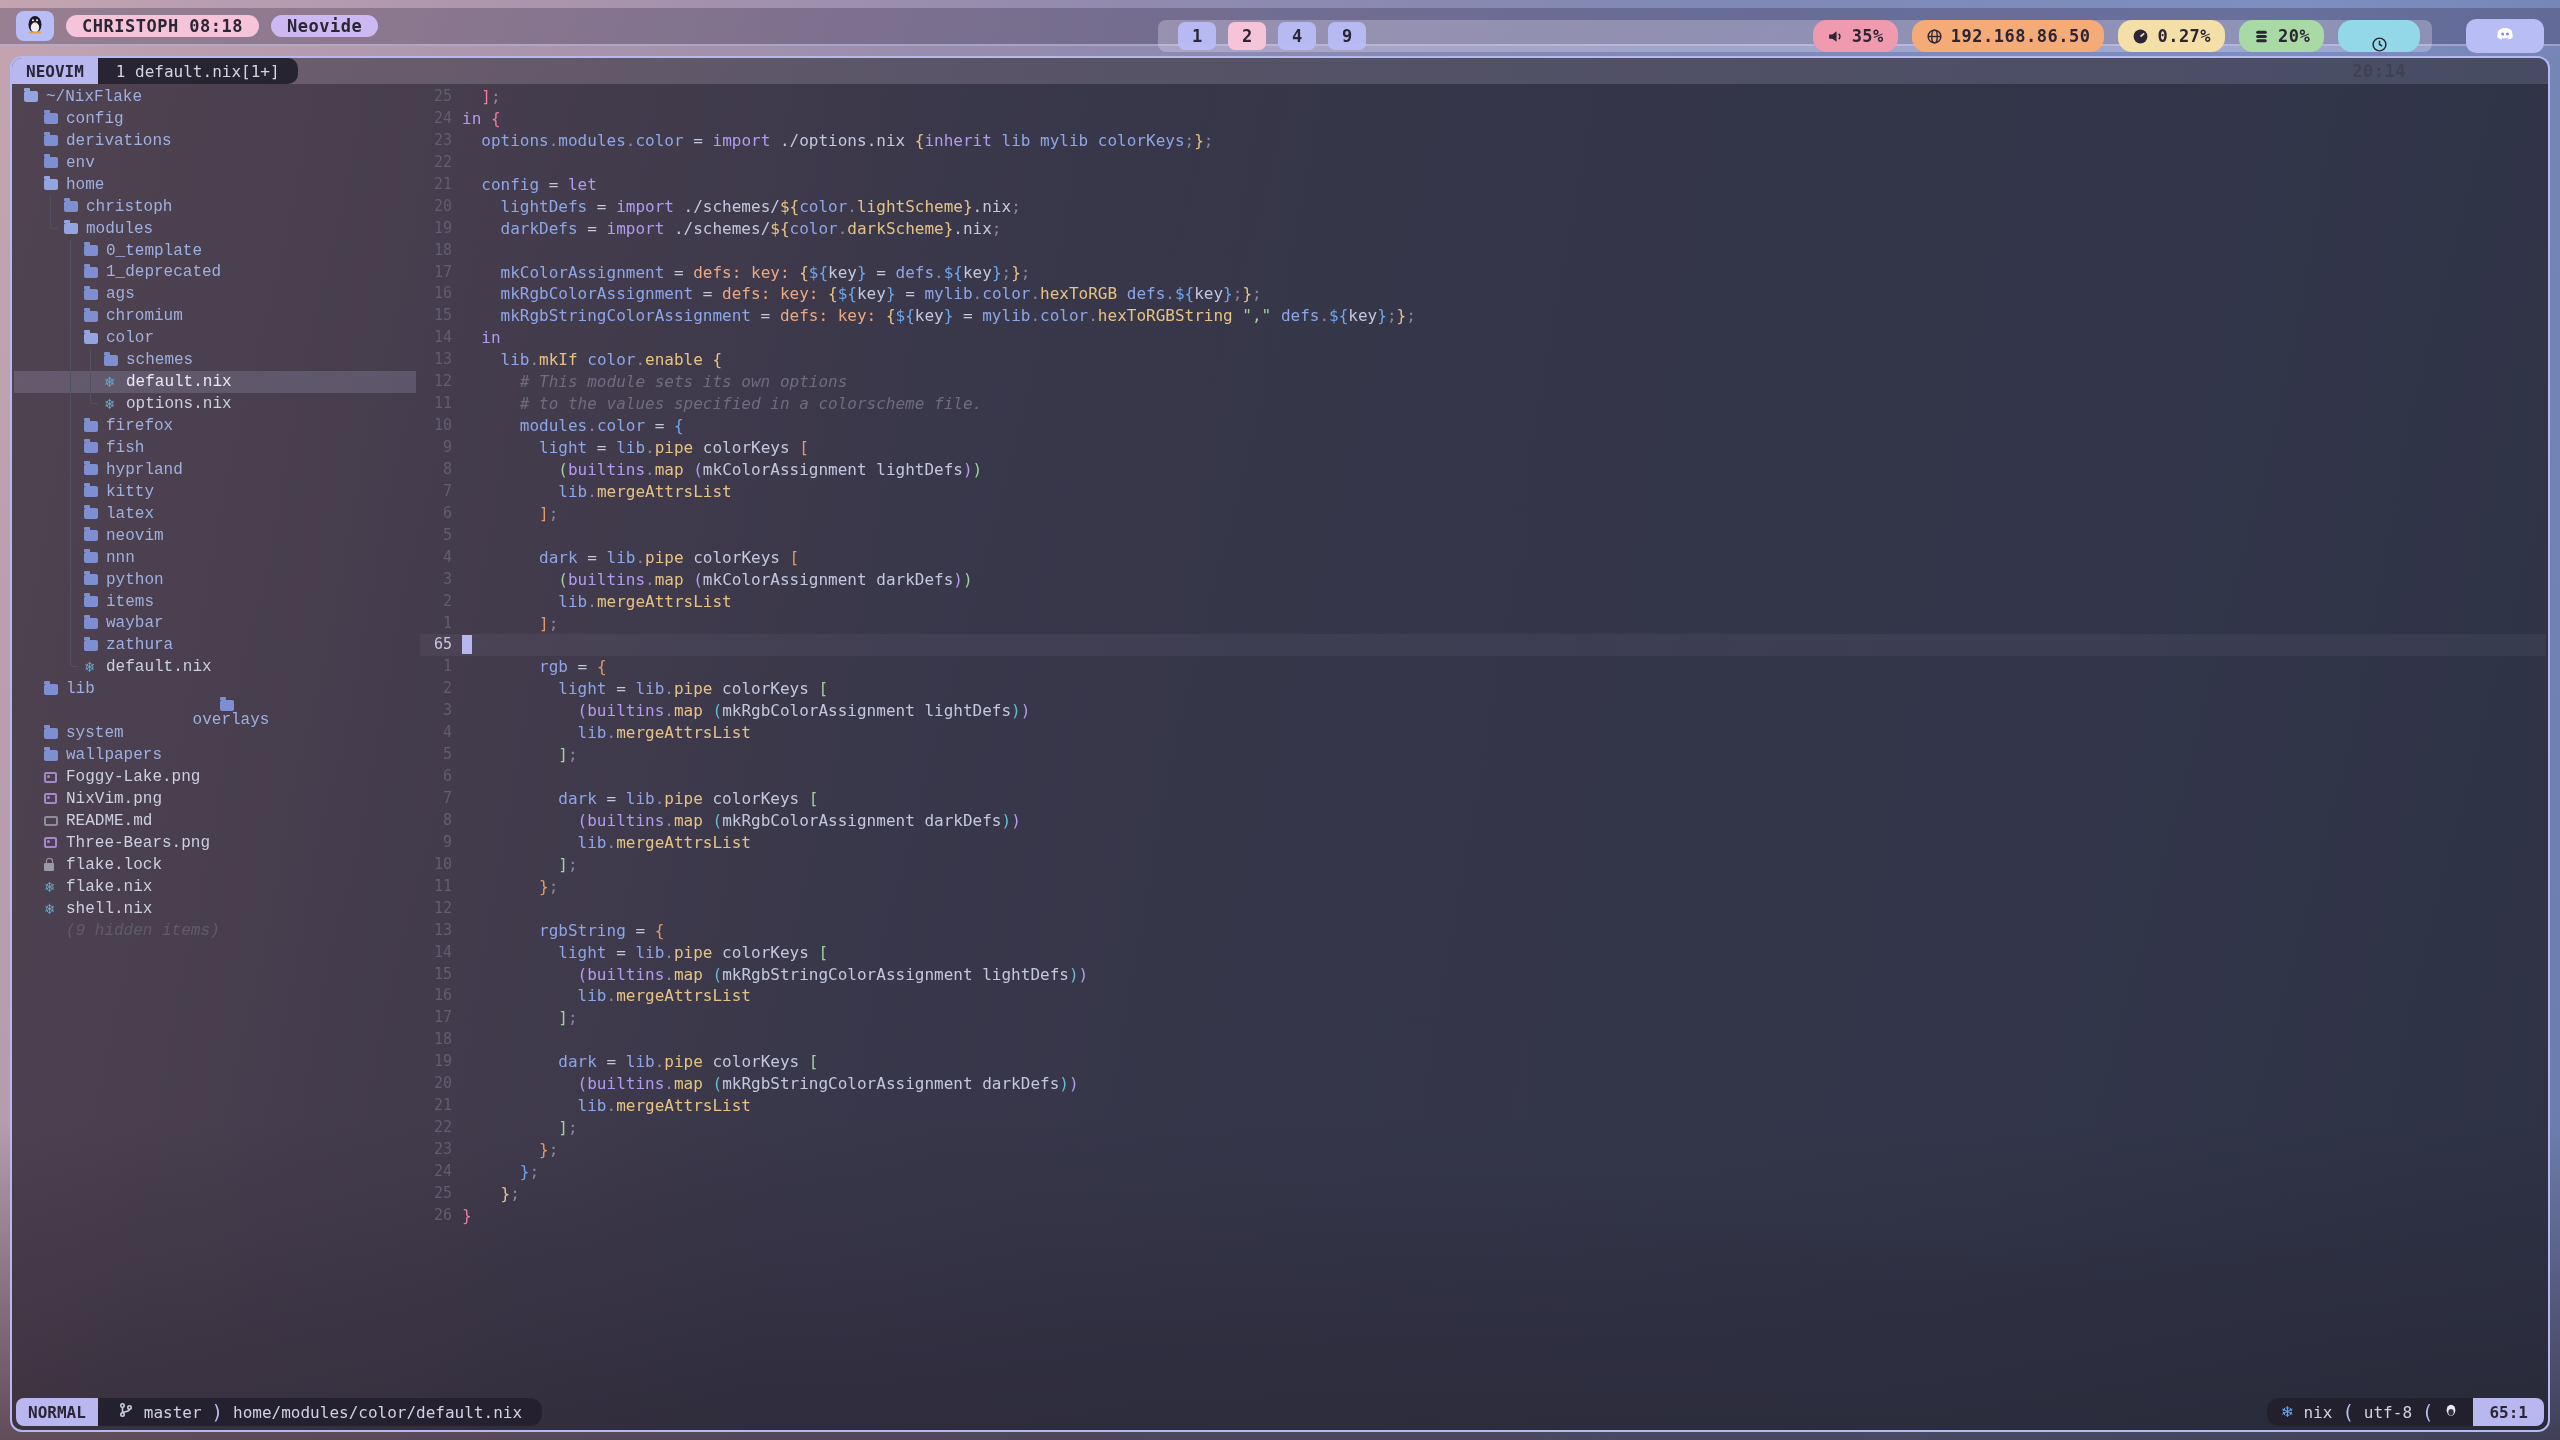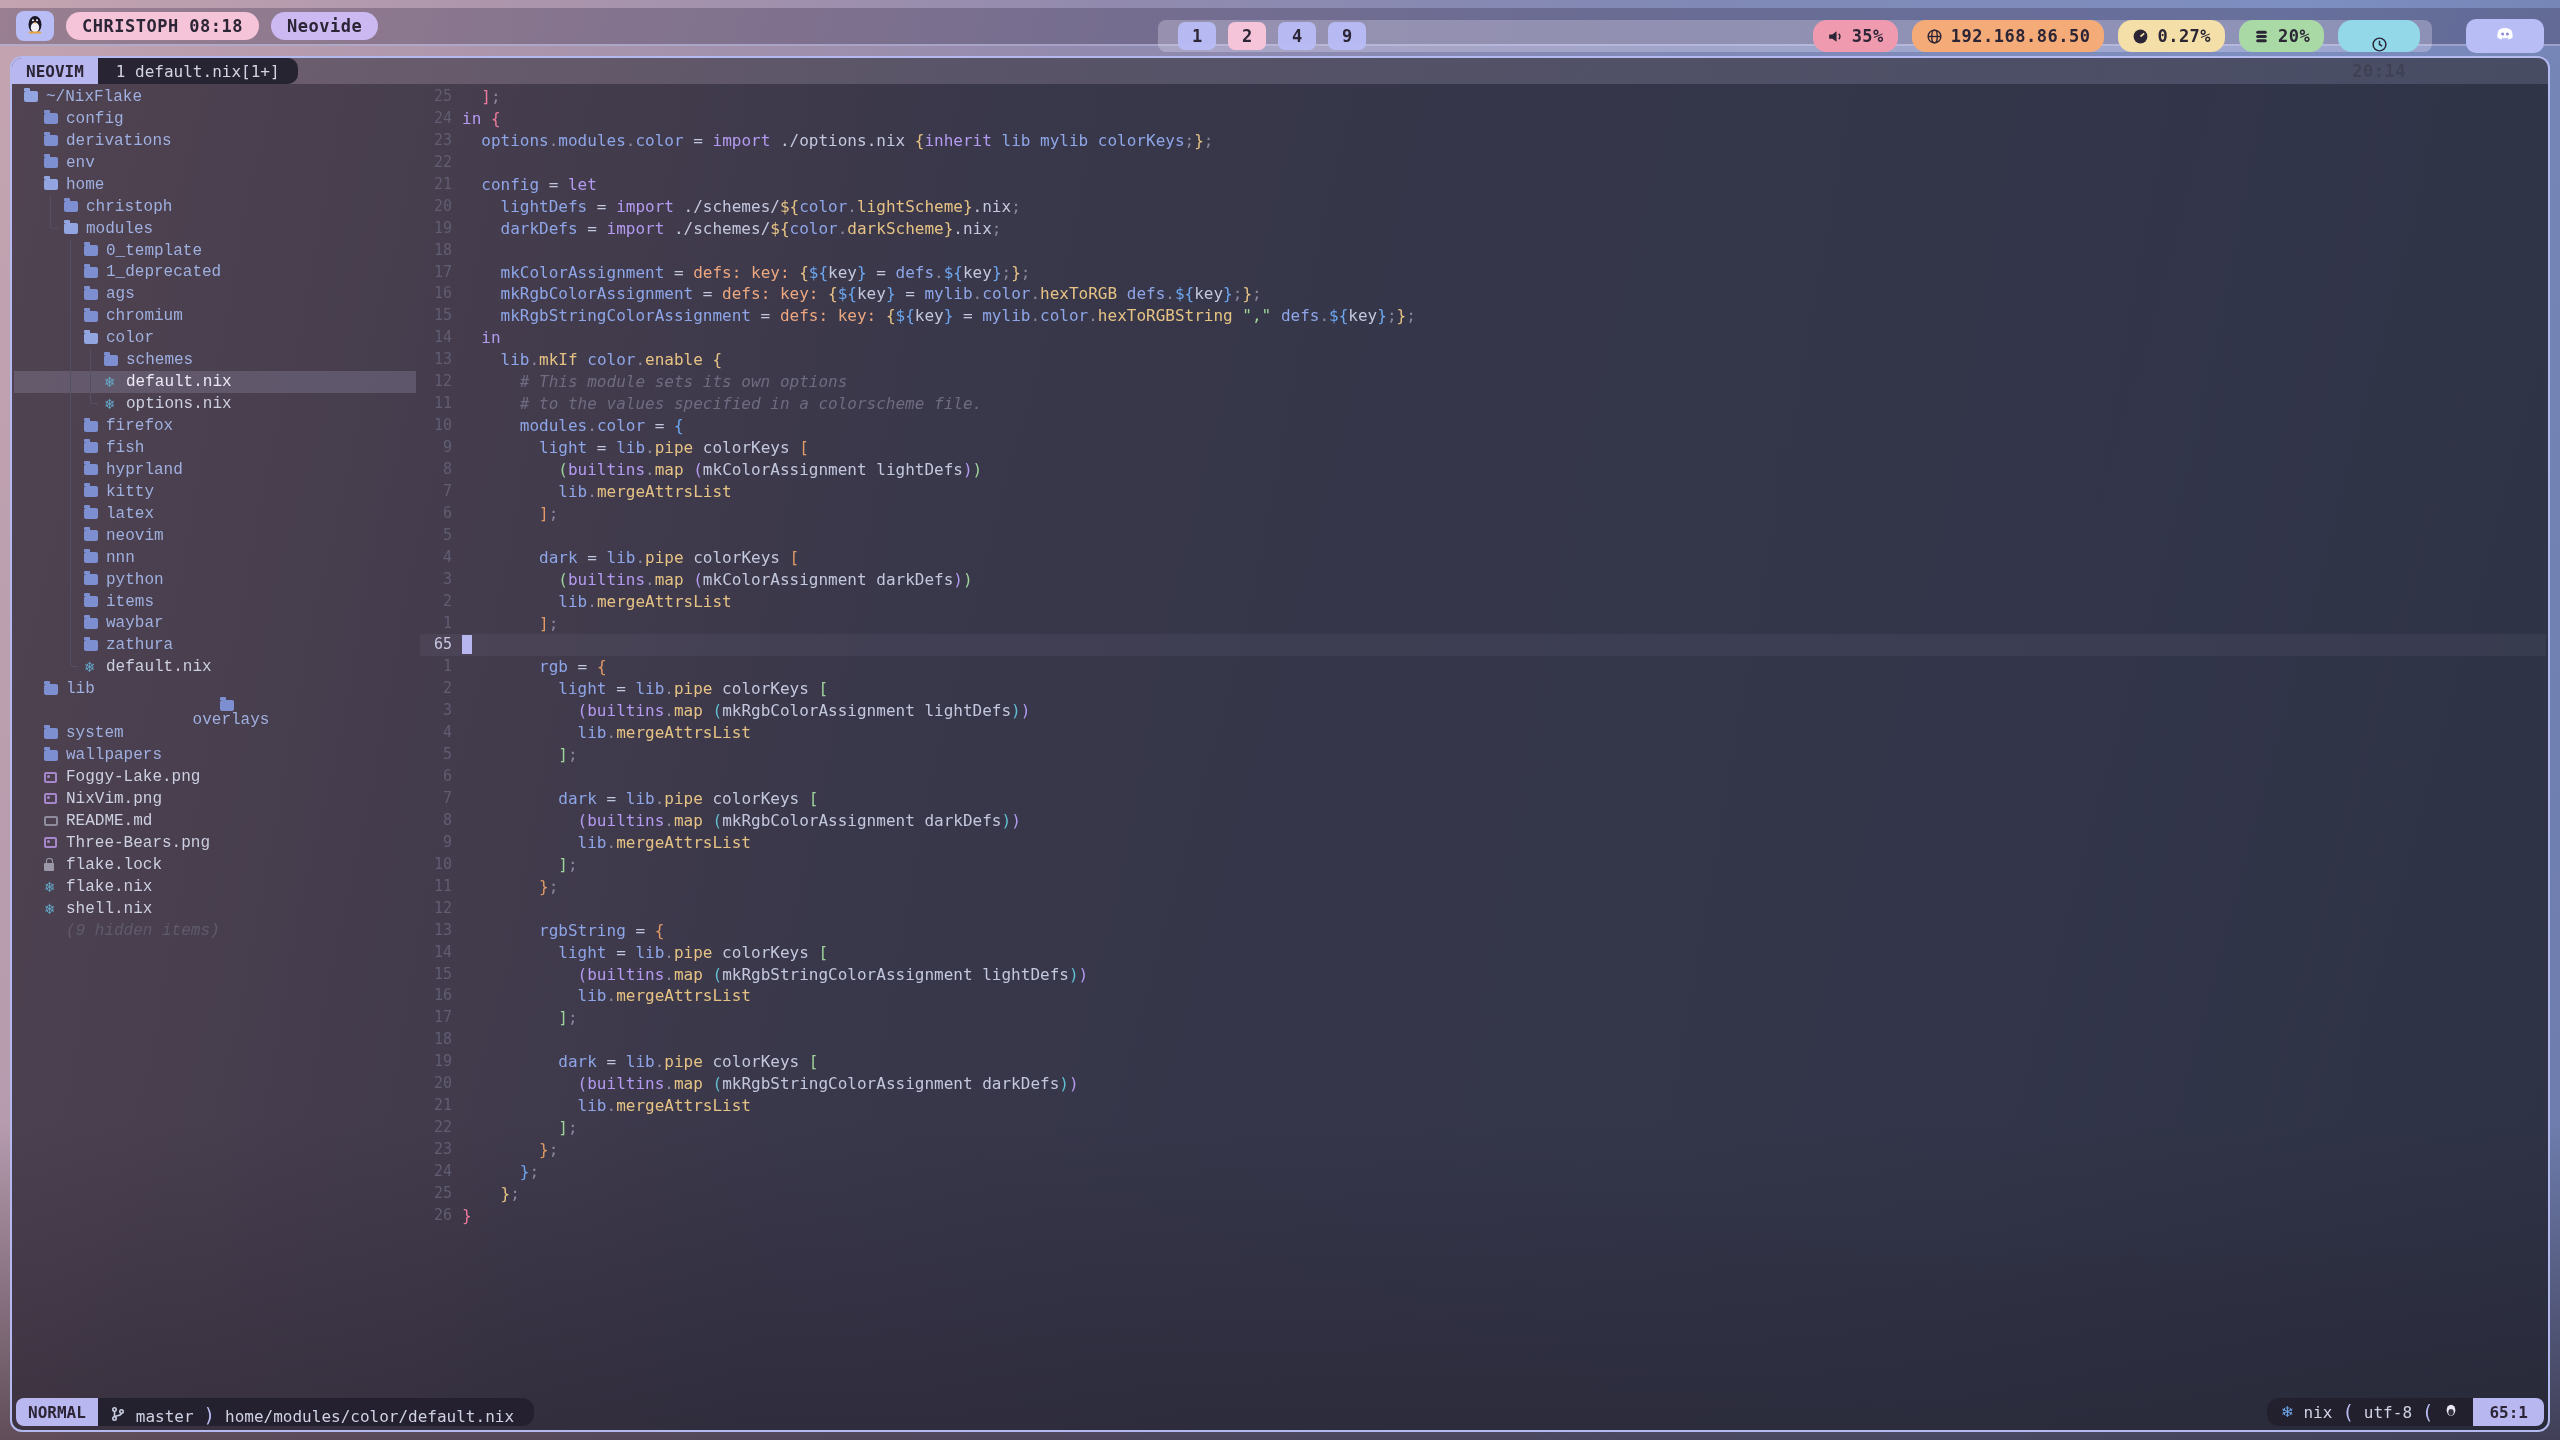--- a/index.html
+++ b/index.html
@@ -14,21 +14,21 @@
   
   #topbar{
     position:absolute; left:0; top:8px; width:2560px; height:38px;
     background:rgba(52,44,74,0.30);
     border-bottom:2px solid rgba(205,208,245,0.55);
     display:flex; align-items:center; padding:0 16px;
   }
   .chip{ border-radius:8px; display:flex; align-items:center; justify-content:center; }
   #tuxchip{ width:38px; height:30px; background:#b8bdf5; }
   .barpill{
-    height:28px; border-radius:14px; padding:0 16px; margin-left:12px;
+    height:22px; border-radius:14px; padding:0 16px; margin-left:12px;
     display:flex; align-items:center; gap:8px;
     color:#2b2535; font-weight:bold; font-size:17px; letter-spacing:0.5px;
   }
   #hostpill{ background:#f6c4d8; }
   #apppill{ background:#cdb9f2; }
   #centerbox{
     position:absolute; left:1158px; top:12px; width:1274px; height:32px;
     background:rgba(235,230,248,0.30); border-radius:8px;
     display:flex; align-items:center; padding:0 8px;
   }
@@ -91,21 +91,21 @@
   .crow.curline .gut{ color:#c9c7e2; }
   .cursor{ display:inline-block; width:10px; height:19px; background:#b8b6ee; vertical-align:-4px; }
   .t-kw{color:#b49af0} .t-id{color:#8ea6e8} .t-fn{color:#e6c384} .t-pa{color:#eda87f}
   .t-st{color:#9ed49a} .t-co{color:#6f6b80;font-style:italic} .t-pt{color:#c3c8de}
   .t-op{color:#c3c8de} .t-pu{color:#8b87a0} .t-wh{color:#c3c8de}
   .t-b1{color:#ee7a9e} .t-b2{color:#e6c384} .t-b3{color:#6ca6ee} .t-b4{color:#e09a66}
   .t-b5{color:#9ed49a} .t-b6{color:#b49af0} .t-b7{color:#5fbfd0}
   
   #statusbar{ position:absolute; left:4px; right:4px; bottom:4px; height:28px; font-size:16px; display:flex; align-items:stretch; }
   #modechip{ background:#b9b7ef; color:#2b2535; font-weight:bold; display:flex; align-items:center; padding:0 12px; border-radius:8px 0 0 8px; }
-  #leftseg{ background:rgba(34,31,46,0.90); color:#cfd2e4; display:flex; align-items:flex-end; gap:10px; padding:0 20px 0 12px; border-radius:0 12px 12px 0; }
+  #leftseg{ background:rgba(34,31,46,0.90); color:#cfd2e4; display:flex; align-items:center; gap:10px; padding:0 20px 0 20px; border-radius:0 12px 12px 0; }
   #rightwrap{ margin-left:auto; display:flex; align-items:stretch; }
   #rightseg{ background:rgba(34,31,46,0.90); color:#cfd2e4; display:flex; align-items:center; gap:10px; padding:0 14px; border-radius:12px 0 0 12px; }
   #poschip{ background:#b9b7ef; color:#2b2535; font-weight:bold; display:flex; align-items:center; padding:0 16px; border-radius:0 8px 8px 0; }
   .sep{ color:#b8bcf0; font-size:19px; }
   .nixglyph{ color:#6fa8ee; font-family:"DejaVu Sans",sans-serif; font-size:15px; }
 </style>
 </head>
 <body>
 
 <div id="topbar">

